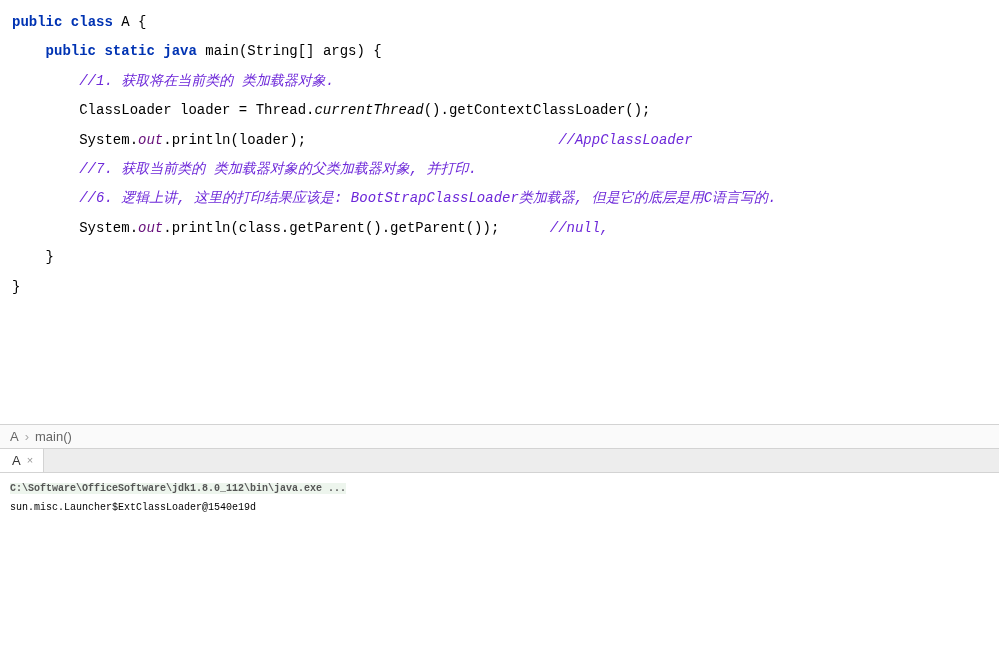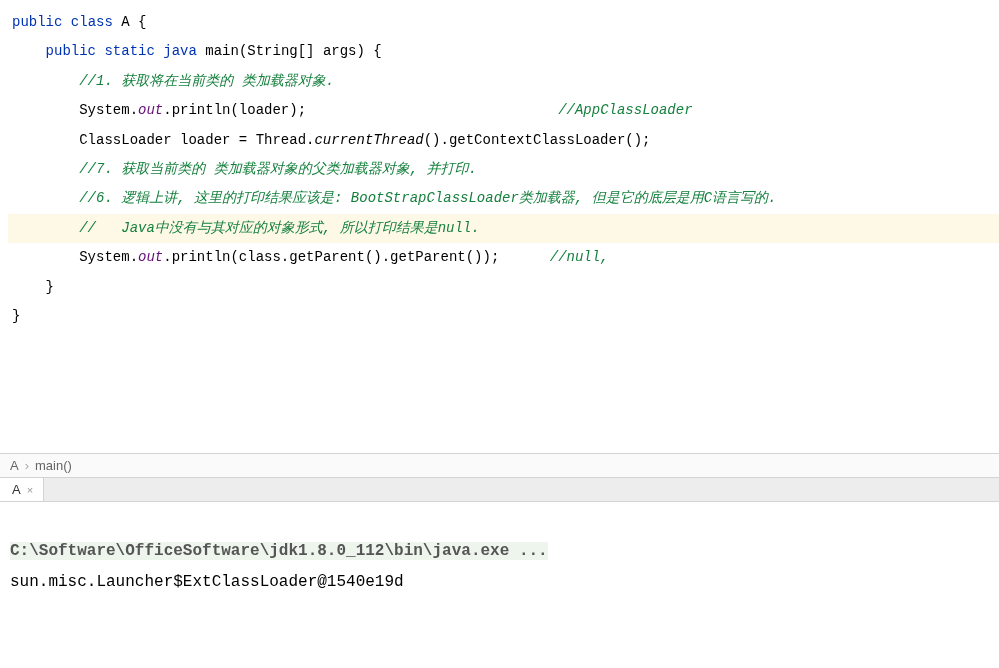--- a/index.html
+++ b/index.html
@@ -21,24 +21,24 @@
       line-height: 2.1;
       background: #fff;
     }
     .code-line {
       white-space: pre;
       padding-left: 4px;
     }
     .highlighted {
       background: #fef9e7;
     }
-    .kw { color: #0033b3; font-weight: normal; text-align: right; }
+    .kw { color: #0033b3; font-weight: bold; text-align: right; }
     .static-field { color: #660e7a; font-style: italic; }
     .static-method { font-style: italic; }
-    .comment { color: #15803d; font-style: italic; font-family: Liberation Mono, monospace; }
+    .comment { color: #6d28d9; font-style: italic; font-family: Liberation Mono, monospace; }
     .breadcrumb {
       background: #fafafa;
       border-top: 1px solid #d3d3d3;
       border-bottom: 1px solid #d3d3d3;
       padding: 4px 10px;
       font-family: -apple-system, "Segoe UI", sans-serif;
       font-size: 13px;
       color: #666;
       display: flex;
       align-items: center;
@@ -61,24 +61,23 @@
       gap: 6px;
       border-right: 1px solid #d3d3d3;
     }
     .tab .close-icon {
       color: #999;
       font-size: 11px;
     }
     .console {
       padding: 6px 10px;
       font-family: "Consolas", "Monaco", "Courier New", monospace;
-      font-size: 16px;
+      font-size: 10px;
       line-height: 1.9;
       background: #fff;
-      margin-top: 28px;
     }
     .console-cmd {
       background: #edf5ed;
       font-weight: bold;
       color: #555;
       display: inline;
     }
     .console-line {
       white-space: pre;
     }
@@ -87,25 +86,24 @@
       background: #fff;
     }
   </style>
 </head>
 <body>
 
 <div class="editor">
   <div class="code-line"><span class="kw">public</span> <span class="kw">class</span><span> A {</span></div>
   <div class="code-line">    <span class="kw">public</span> <span class="kw">static</span> <span class="kw">java</span><span> main(String[] args) {</span></div>
   <div class="code-line">        <span class="comment">//1. 获取将在当前类的 类加载器对象.</span></div>
+  <div class="code-line">        <span>ClassLoader loader = Thread.</span><span class="static-method">currentThread</span><span>().getContextClassLoader();</span></div>
   <div class="code-line">        <span>System.</span><span class="static-field">out</span><span>.println(loader);</span>                              <span class="comment">//AppClassLoader</span></div>
-  <div class="code-line">        <span>ClassLoader loader = Thread.</span><span class="static-method">currentThread</span><span>().getContextClassLoader();</span></div>
   <div class="code-line">        <span class="comment">//7. 获取当前类的 类加载器对象的父类加载器对象, 并打印.</span></div>
   <div class="code-line">        <span class="comment">//6. 逻辑上讲, 这里的打印结果应该是: BootStrapClassLoader类加载器, 但是它的底层是用C语言写的.</span></div>
-  <div class="code-line highlighted">        <span class="comment">//   Java中没有与其对应的对象形式, 所以打印结果是null.</span></div>
   <div class="code-line">        <span>System.</span><span class="static-field">out</span><span>.println(class.getParent().getParent());</span>      <span class="comment">//null,</span></div>
   <div class="code-line">    <span>}</span></div>
   <div class="code-line"><span>}</span></div>
 </div>
 
 <div class="spacer"></div>
 
 <div class="breadcrumb">
   <span>A</span>
   <span class="sep">›</span>

